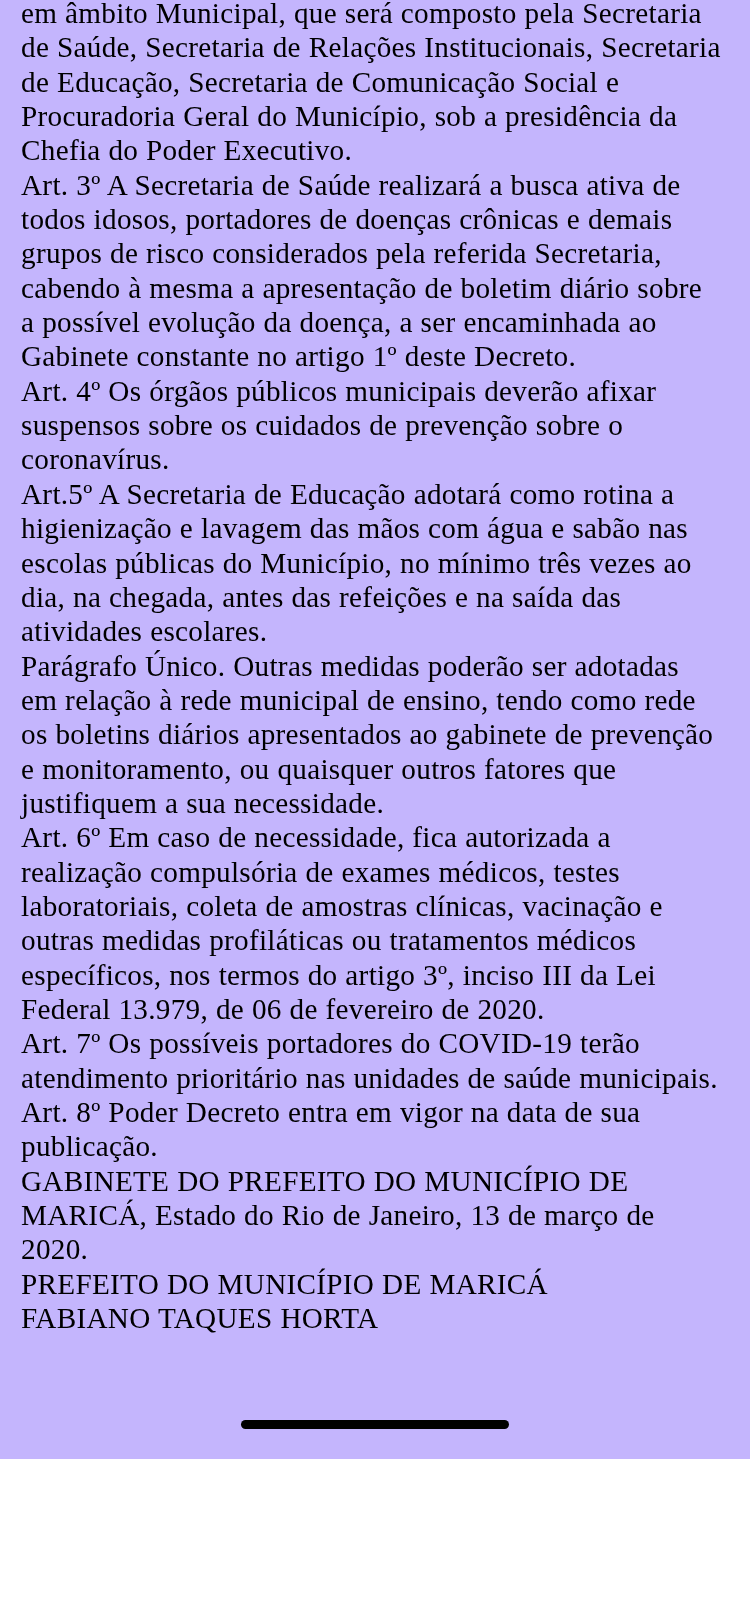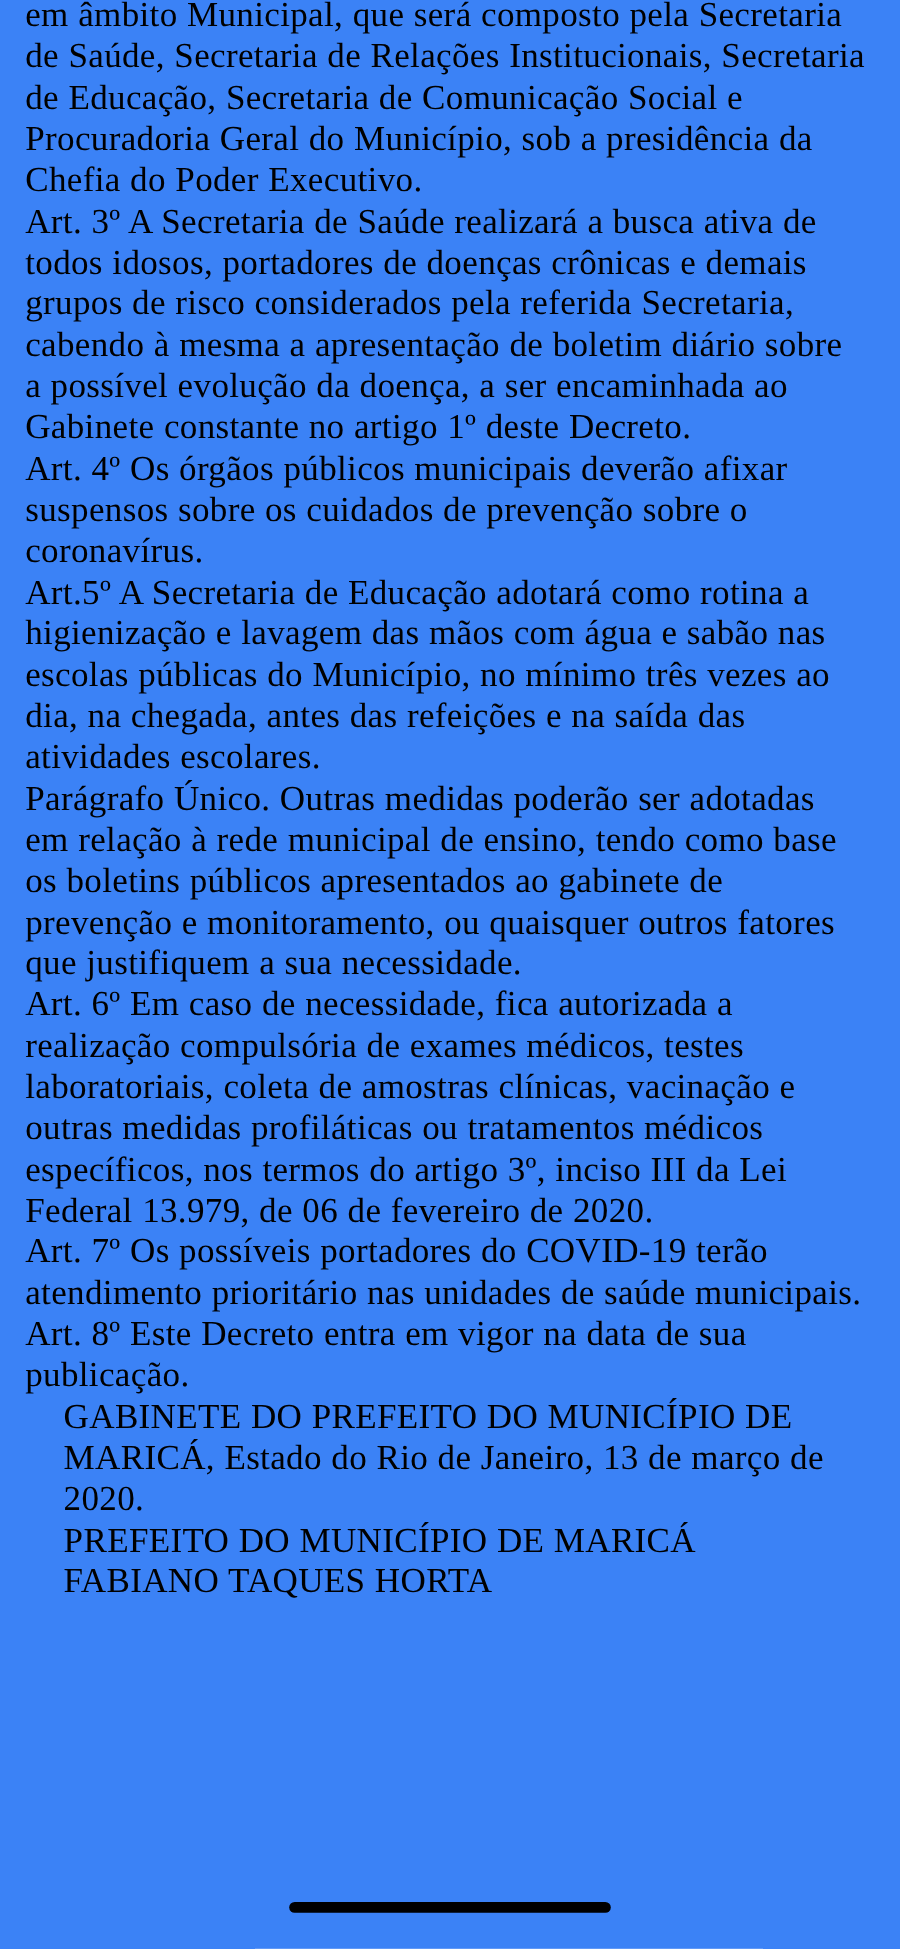--- a/index.html
+++ b/index.html
@@ -16,22 +16,22 @@
     font-family: "Liberation Serif", "DejaVu Serif", serif;
     color: #000000;
     -webkit-font-smoothing: antialiased;
   }
 
   .doc-page {
     position: absolute;
     left: 0;
     top: 0;
     width: 750px;
-    height: 1624px;
-    background: #3b82f6;
+    height: 1459px;
+    background: #c4b5fd;
     box-sizing: border-box;
     font-family: Liberation Serif, serif;
   }
 
   .doc-body {
     position: absolute;
     left: 21px;
     top: -4px;
     width: 700px;
   }
@@ -44,21 +44,20 @@
     padding: 0;
     letter-spacing: 0.01em;
     word-spacing: 0.01em;
     white-space: pre-wrap;
     hyphens: none;
   }
 
   .para.caps {
     font-size: 29.2px;
     line-height: 34.35px;
-    margin-left: 32px;
   }
 
   
   .home-indicator-wrap {
     position: absolute;
     left: 0;
     bottom: 0;
     width: 750px;
     height: 52px;
     display: flex;
@@ -77,24 +76,24 @@
 </head>
 <body>
 
 <div class="doc-page">
   <div class="doc-body">
 
   <p class="para">em âmbito Municipal, que será composto pela Secretaria de Saúde, Secretaria de Relações Institucionais, Secretaria de Educação, Secretaria de Comunicação Social e Procuradoria Geral do Município, sob a presidência da Chefia do Poder Executivo.</p>
       <p class="para">Art. 3º A Secretaria de Saúde realizará a busca ativa de todos idosos, portadores de doenças crônicas e demais grupos de risco considerados pela referida Secretaria, cabendo à mesma a apresentação de boletim diário sobre a possível evolução da doença, a ser encaminhada ao Gabinete constante no artigo 1º deste Decreto.</p>
       <p class="para">Art. 4º Os órgãos públicos municipais deverão afixar suspensos sobre os cuidados de prevenção sobre o coronavírus.</p>
       <p class="para">Art.5º A Secretaria de Educação adotará como rotina a higienização e lavagem das mãos com água e sabão nas escolas públicas do Município, no mínimo três vezes ao dia, na chegada, antes das refeições e na saída das atividades escolares.</p>
-      <p class="para">Parágrafo Único. Outras medidas poderão ser adotadas em relação à rede municipal de ensino, tendo como base os boletins públicos apresentados ao gabinete de prevenção e monitoramento, ou quaisquer outros fatores que justifiquem a sua necessidade.</p>
+      <p class="para">Parágrafo Único. Outras medidas poderão ser adotadas em relação à rede municipal de ensino, tendo como rede os boletins diários apresentados ao gabinete de prevenção e monitoramento, ou quaisquer outros fatores que justifiquem a sua necessidade.</p>
       <p class="para">Art. 6º Em caso de necessidade, fica autorizada a realização compulsória de exames médicos, testes laboratoriais, coleta de amostras clínicas, vacinação e outras medidas profiláticas ou tratamentos médicos específicos, nos termos do artigo 3º, inciso III da Lei Federal 13.979, de 06 de fevereiro de 2020.</p>
       <p class="para">Art. 7º Os possíveis portadores do COVID-19 terão atendimento prioritário nas unidades de saúde municipais.</p>
-      <p class="para">Art. 8º Este Decreto entra em vigor na data de sua publicação.</p>
+      <p class="para">Art. 8º Poder Decreto entra em vigor na data de sua publicação.</p>
       <p class="para caps">GABINETE DO PREFEITO DO MUNICÍPIO DE MARICÁ, Estado do Rio de Janeiro, 13 de março de 2020.</p>
       <p class="para caps">PREFEITO DO MUNICÍPIO DE MARICÁ</p>
       <p class="para caps">FABIANO TAQUES HORTA</p>
     </div>
 
   <div class="home-indicator-wrap">
     <div class="home-indicator"></div>
   </div>
 </div>
 

